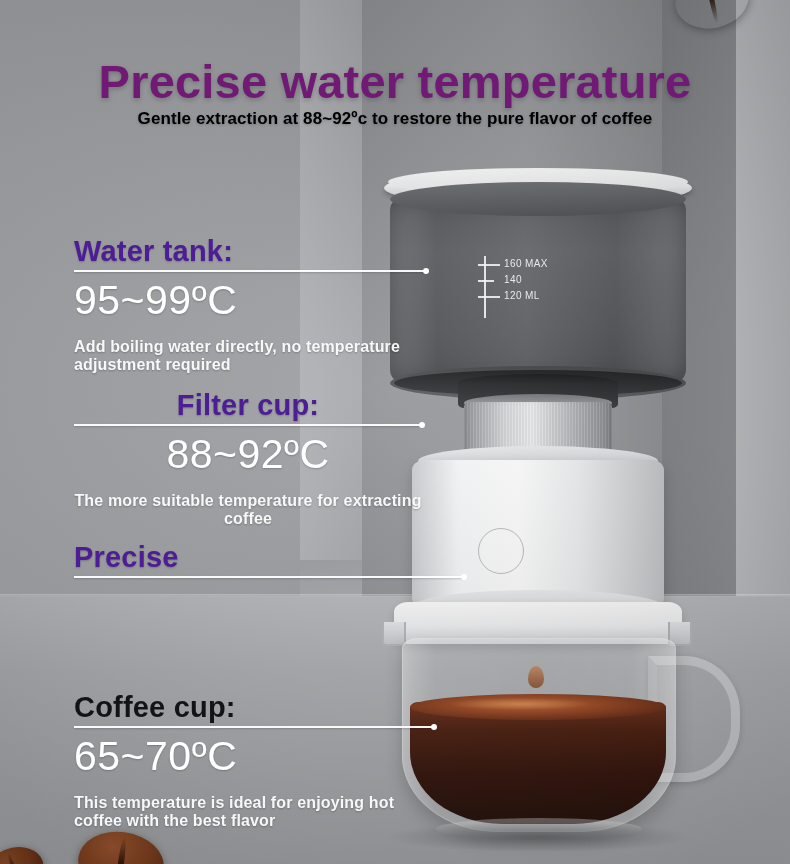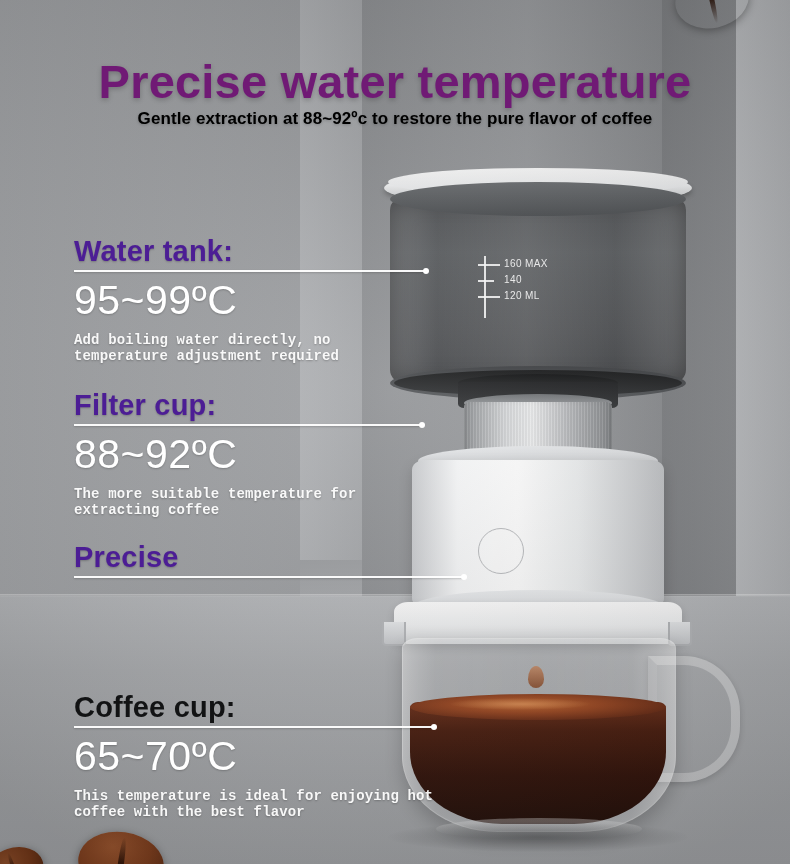--- a/index.html
+++ b/index.html
@@ -146,22 +146,22 @@
   .callout{position:absolute;left:74px;}
   .co-title{font-size:29px;font-weight:bold;color:#4c1d95;line-height:1.05;
     letter-spacing:.2px;text-shadow:0 1px 2px rgba(0,0,0,.22);}
   .co-title.dark{color:#121314;text-shadow:none;}
   .rule{position:relative;height:2px;background:rgba(255,255,255,.95);margin-top:4px;
     box-shadow:0 1px 2px rgba(0,0,0,.18);}
   .rule .dot{position:absolute;right:-3px;top:-2px;width:6px;height:6px;border-radius:50%;
     background:#ffffff;}
   .co-value{font-size:41px;color:#ffffff;line-height:1.15;margin-top:5px;letter-spacing:.5px;
     text-shadow:0 1px 2px rgba(0,0,0,.22);}
-  .co-desc{font-size:14px;color:rgba(255,255,255,.94);margin-top:7px;letter-spacing:.15px;
-    font-weight:bold;text-shadow:0 1px 2px rgba(0,0,0,.25);font-family:Liberation Mono, monospace;}
+  .co-desc{font-size:16px;color:rgba(255,255,255,.94);margin-top:13px;letter-spacing:.15px;
+    font-weight:bold;text-shadow:0 1px 2px rgba(0,0,0,.25);}
 
   
   .title{position:absolute;left:0;right:0;top:54px;text-align:center;
     font-size:47px;font-weight:bold;color:#701a75;letter-spacing:.2px;
     text-shadow:0 2px 5px rgba(0,0,0,.22);}
   .subtitle{position:absolute;left:0;right:0;top:109px;text-align:center;
     font-size:17px;font-weight:bold;color:#000000;letter-spacing:.1px;
     text-shadow:0 1px 3px rgba(0,0,0,.22);}
 </style>
 </head>
@@ -234,21 +234,21 @@
 
   <div class="callout" style="top:236px;width:352px;">
     <div class="co-title">Water tank:</div>
     <div class="rule">
       <span class="dot"></span>
     </div>
     <div class="co-value">95~99ºC</div>
     <div class="co-desc">Add boiling water directly, no temperature adjustment required</div>
   </div>
 
-  <div class="callout" style="top:390px;width:348px;">
+  <div class="callout" style="top:390px;width:348px;text-align:center;">
     <div class="co-title">Filter cup:</div>
     <div class="rule">
       <span class="dot"></span>
     </div>
     <div class="co-value">88~92ºC</div>
     <div class="co-desc">The more suitable temperature for extracting coffee</div>
   </div>
 
   <div class="callout" style="top:542px;width:390px;">
     <div class="co-title">Precise</div>

